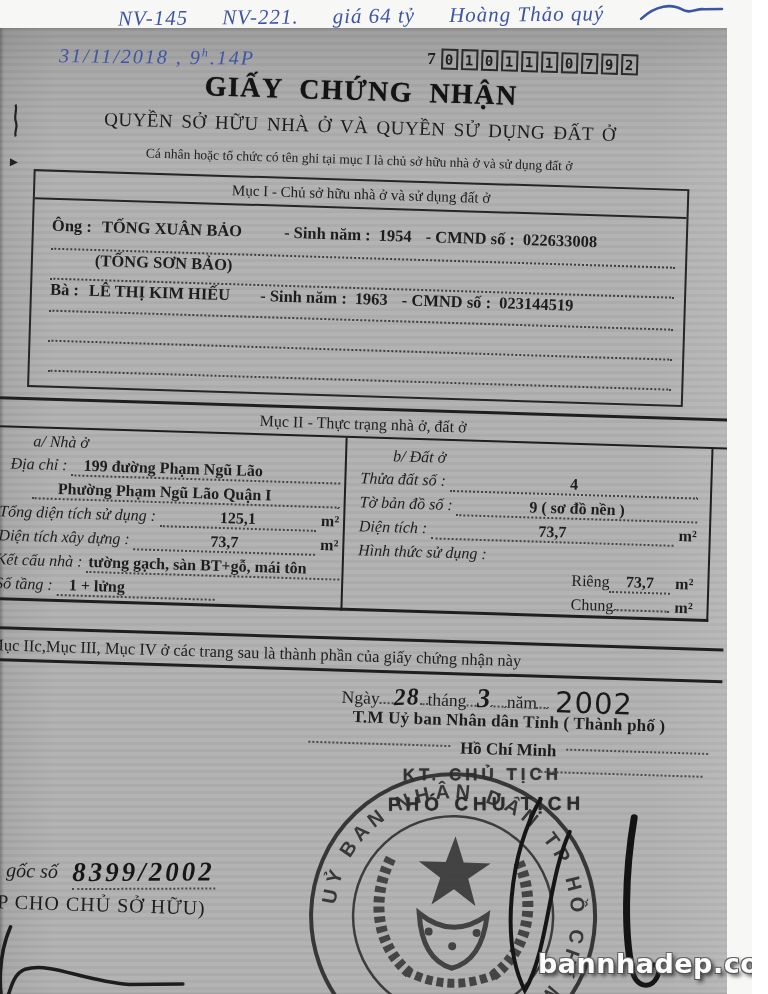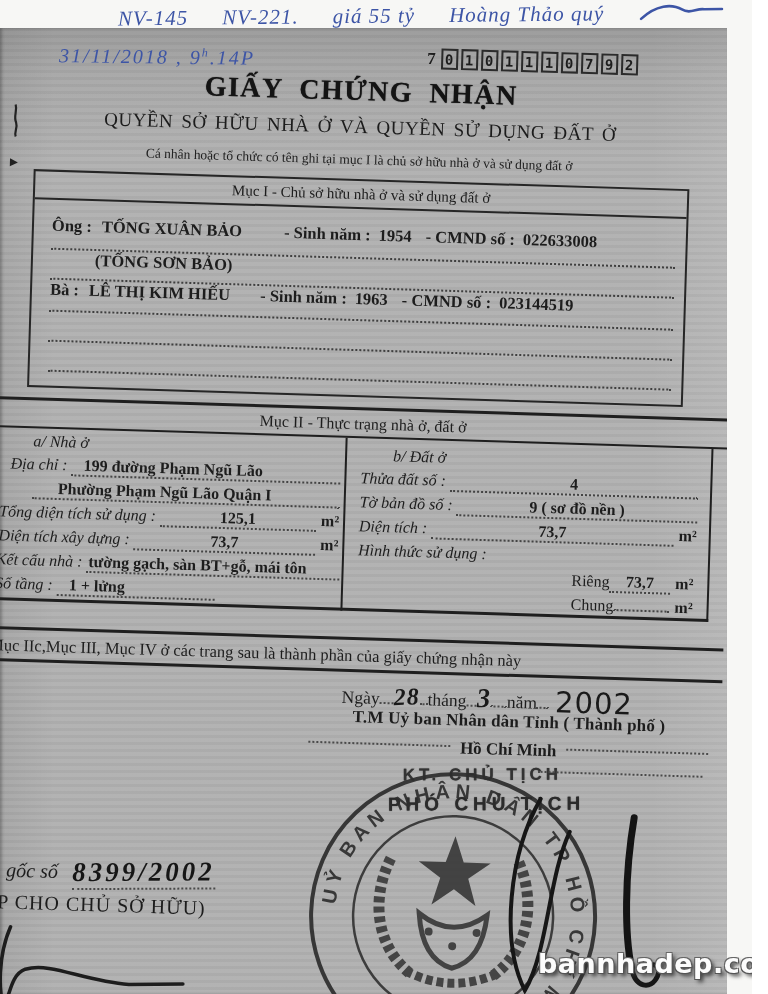--- a/index.html
+++ b/index.html
@@ -107,21 +107,21 @@
     text-shadow:1px 1px 0 #555, -1px -1px 0 #666, 1px -1px 0 #666, -1px 1px 0 #555, 3px 3px 4px #333; }
 </style>
 </head>
 <body>
 
 <div class="screen">
 
   <div class="topnote">
     <span>NV-145</span>
     <span>NV-221.</span>
-    <span>giá 55 tỷ</span>
+    <span>giá 64 tỷ</span>
     <span>Hoàng Thảo quý</span>
     <svg width="86" height="24" viewBox="0 0 86 24" style="position:static">
       <path d="M3,18 C18,4 34,3 44,9 C52,14 58,8 66,9 L84,9" stroke="#3d55a6" stroke-width="2.6" fill="none" stroke-linecap="round"></path>
     </svg>
   </div>
 
   <div class="paper">
     <div id="doc">
 
       <div class="hand-blue">

